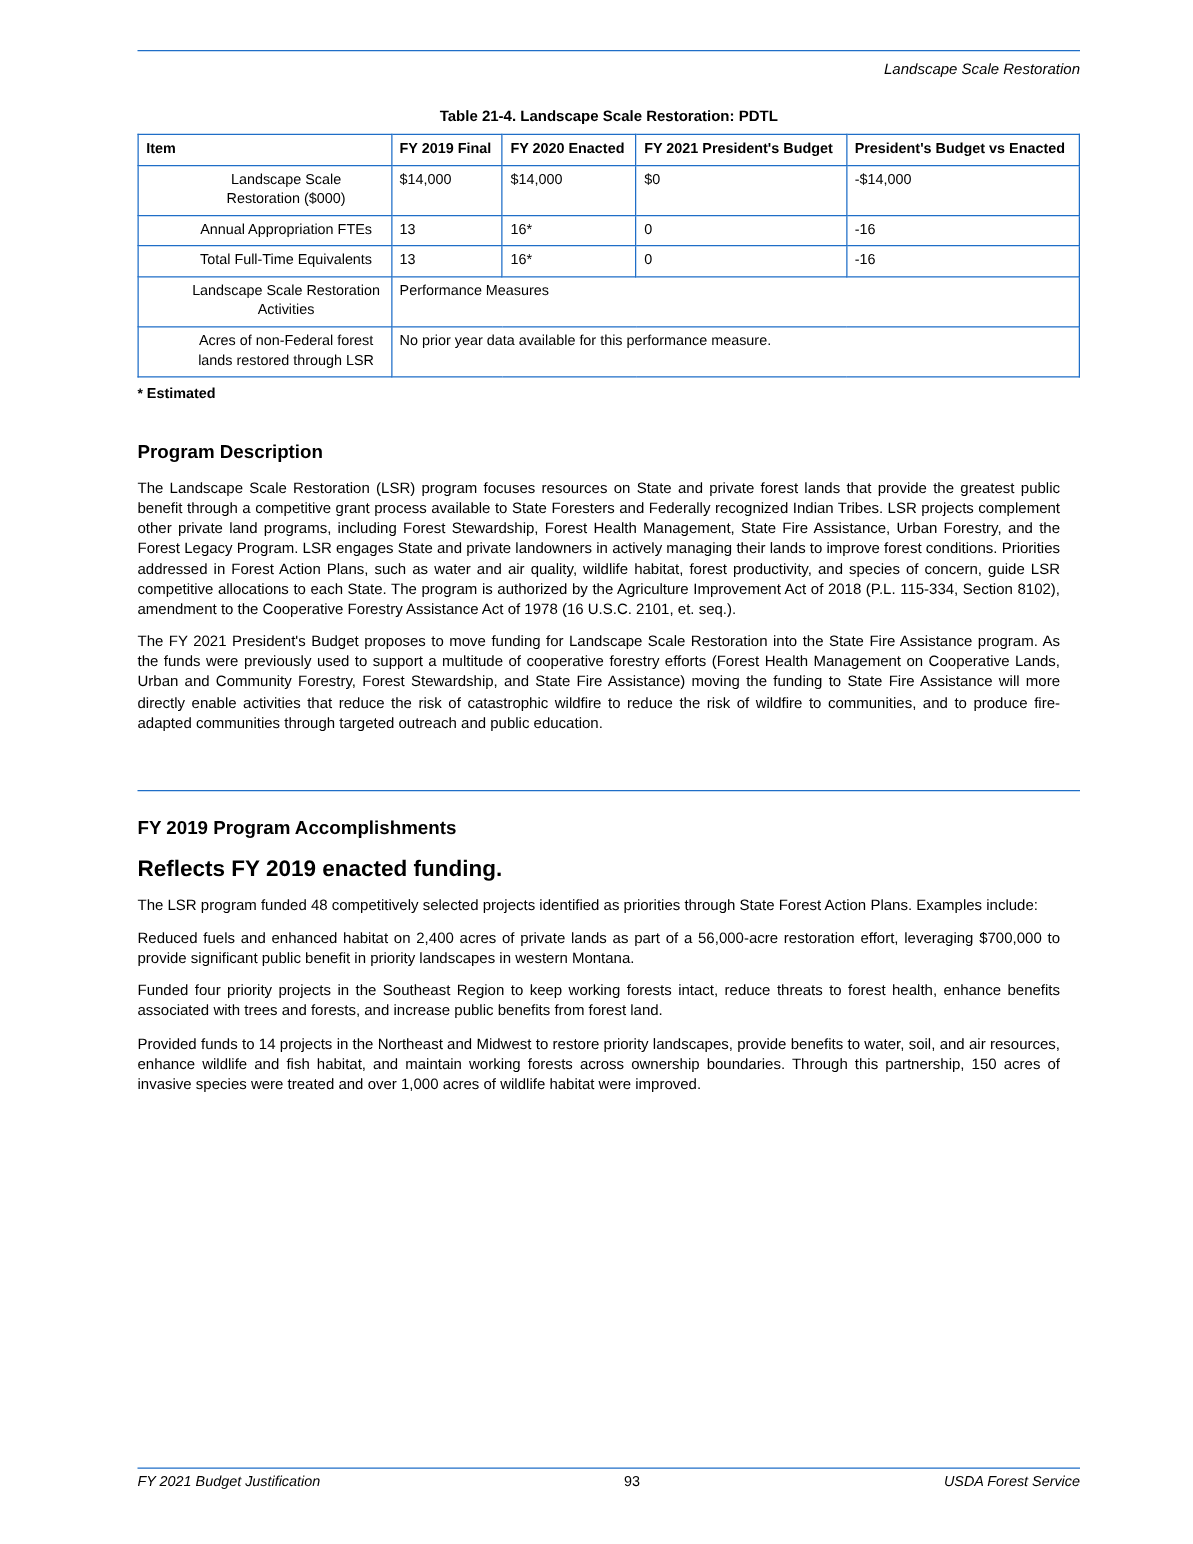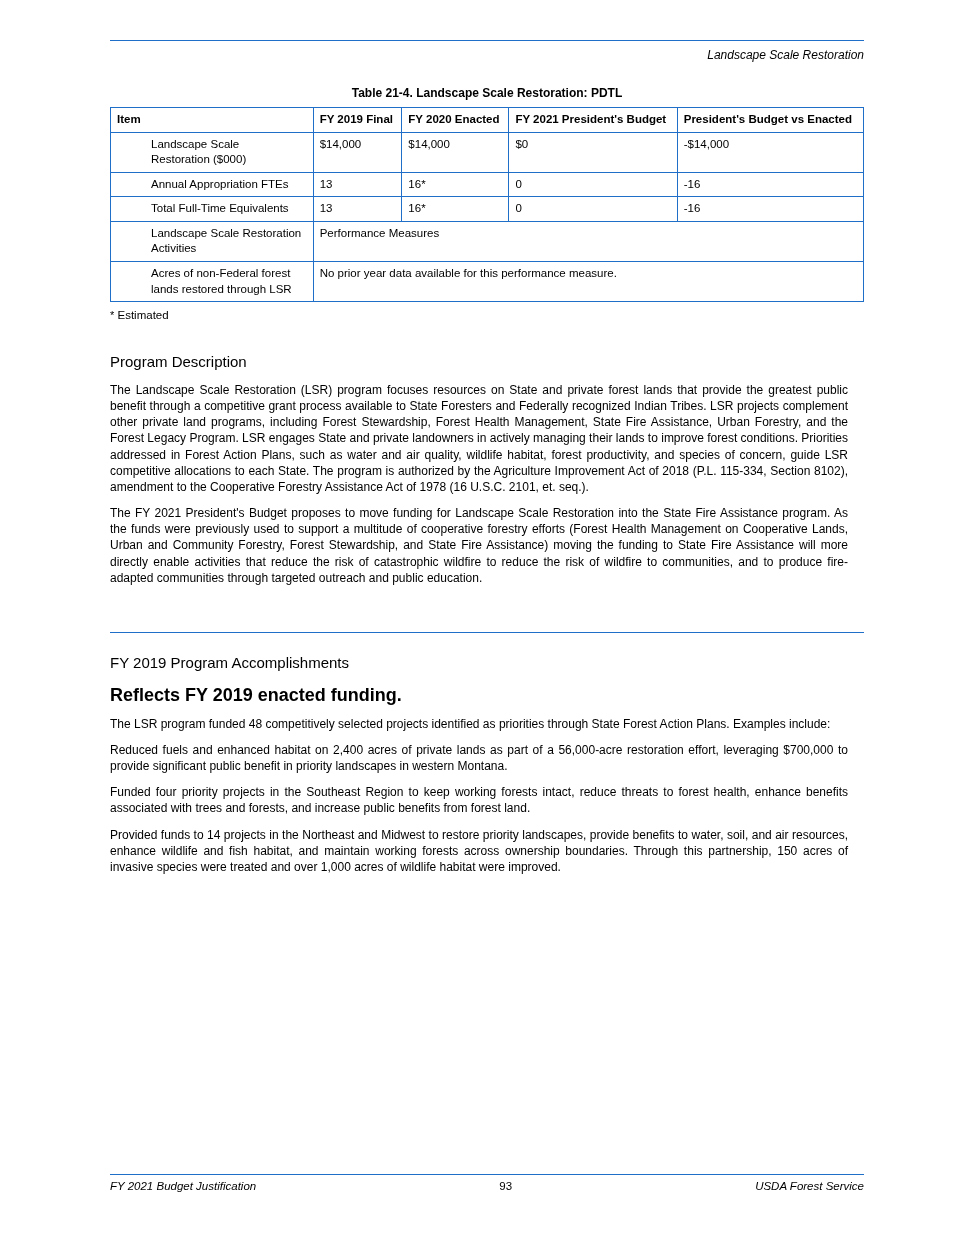--- a/index.html
+++ b/index.html
@@ -43,29 +43,30 @@
   table.data th, table.data td {
     border: 1px solid #1f6ec7;
     padding: 4px 6px;
     vertical-align: top;
     text-align: left;
   }
   table.data th {
     font-weight: bold;
   }
   table.data td.left, table.data th.left { text-align: left; }
-  table.data .row-label { text-align: left; padding-left: 40px; }
+  table.data .row-label { text-align: center; padding-left: 40px; }
   .footnote {
     font-size: 11.5px;
     margin-top: 6px;
+    font-weight: bold;
   }
   .section-block { margin-top: 28px; }
   h2.section-heading {
     font-size: 15px;
-    font-weight: normal;
+    font-weight: bold;
     margin: 0 0 10px 0;
   }
   h3.sub-heading {
     font-size: 18px;
     font-weight: bold;
     margin: 0 0 8px 0;
   }
   p.body { margin: 0 16px 10px 0; }
   p.body.justify { text-align: justify; }
   .section2 { margin-top: 46px; }

